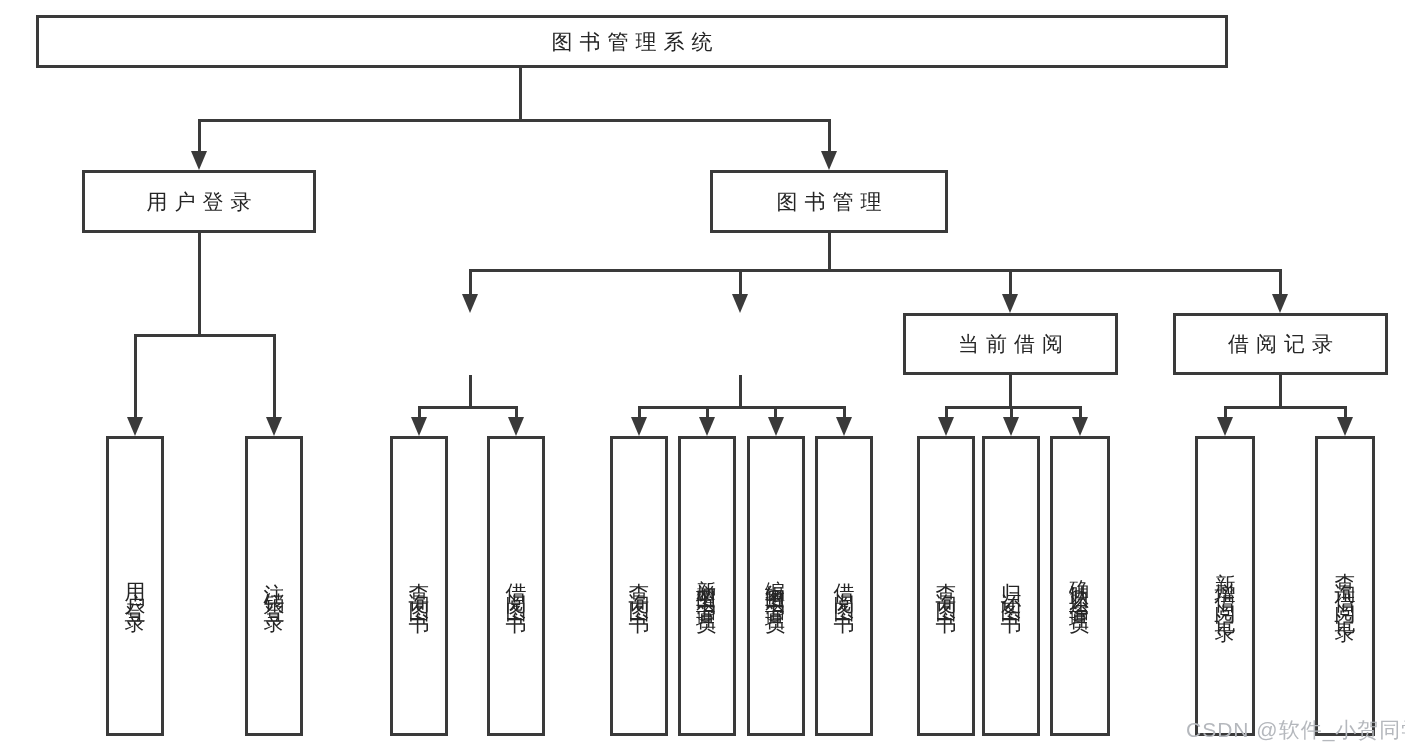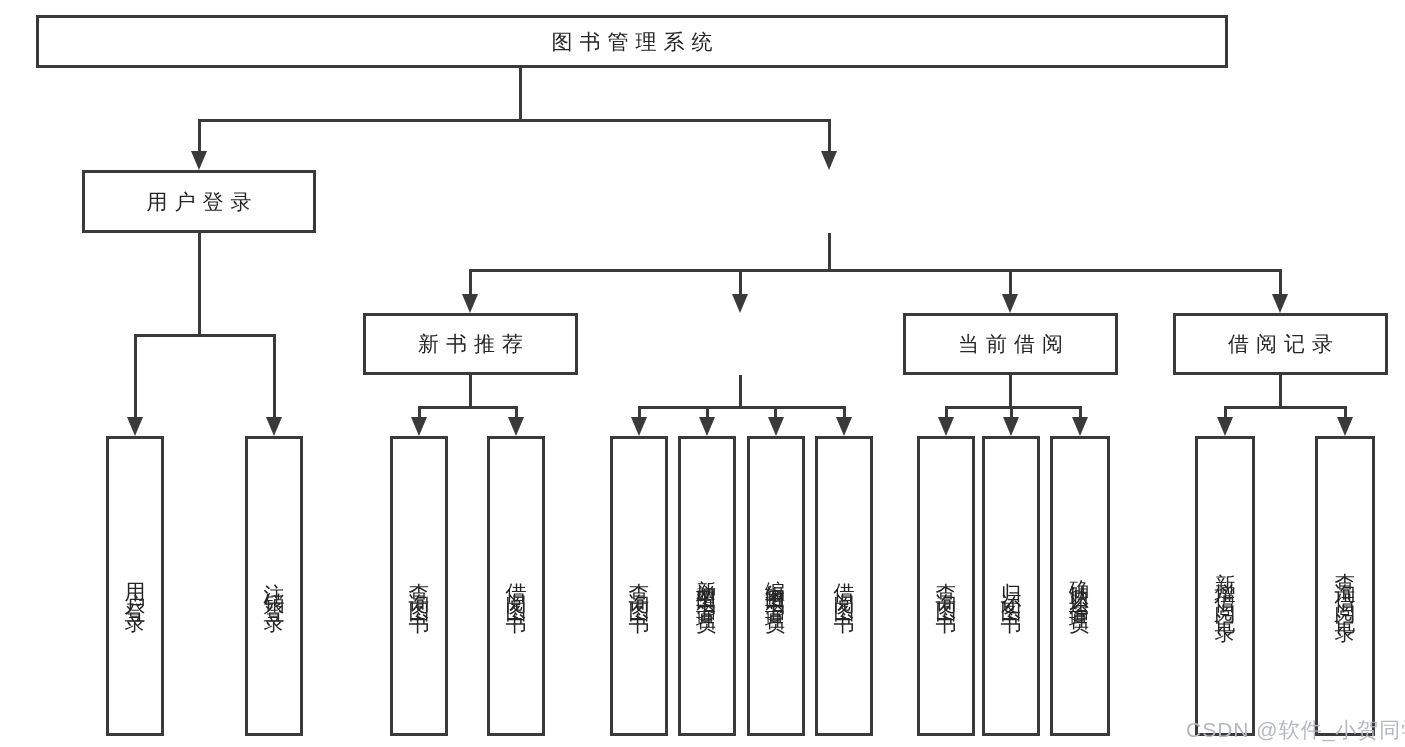--- a/index.html
+++ b/index.html
@@ -58,40 +58,40 @@
   <div class="hbox" style="left:20px;top:15px;width:1192px;height:53px;margin-left:16px;">图书管理系统</div>
 
   <div class="line" style="left:519px;top:68px;width:3px;height:54px;"></div>
   <div class="line" style="left:198px;top:119px;width:633px;height:3px;"></div>
   <div class="line" style="left:198px;top:119px;width:3px;height:34px;"></div>
   <div class="line" style="left:828px;top:119px;width:3px;height:34px;"></div>
   <div class="arrow" style="left:191px;top:151px;"></div>
   <div class="arrow" style="left:821px;top:151px;"></div>
 
   <div class="hbox" style="left:82px;top:170px;width:234px;height:63px;">用户登录</div>
+  <div class="hbox" style="left:710px;top:170px;width:238px;height:63px;">图书管理</div>
 
   <div class="line" style="left:198px;top:233px;width:3px;height:104px;"></div>
   <div class="line" style="left:134px;top:334px;width:142px;height:3px;"></div>
   <div class="line" style="left:134px;top:334px;width:3px;height:84px;"></div>
   <div class="line" style="left:273px;top:334px;width:3px;height:84px;"></div>
   <div class="arrow" style="left:127px;top:417px;"></div>
   <div class="arrow" style="left:266px;top:417px;"></div>
 
   <div class="line" style="left:828px;top:233px;width:3px;height:39px;"></div>
   <div class="line" style="left:469px;top:269px;width:813px;height:3px;"></div>
   <div class="line" style="left:469px;top:269px;width:3px;height:27px;"></div>
   <div class="line" style="left:739px;top:269px;width:3px;height:27px;"></div>
   <div class="line" style="left:1009px;top:269px;width:3px;height:27px;"></div>
   <div class="line" style="left:1279px;top:269px;width:3px;height:27px;"></div>
   <div class="arrow" style="left:462px;top:294px;"></div>
   <div class="arrow" style="left:732px;top:294px;"></div>
   <div class="arrow" style="left:1002px;top:294px;"></div>
   <div class="arrow" style="left:1272px;top:294px;"></div>
 
-  <div class="hbox" style="left:363px;top:313px;width:215px;height:62px;">新书推荐</div>
   <div class="hbox" style="left:903px;top:313px;width:215px;height:62px;">当前借阅</div>
   <div class="hbox" style="left:1173px;top:313px;width:215px;height:62px;">借阅记录</div>
 
   <div class="line" style="left:469px;top:375px;width:3px;height:34px;"></div>
   <div class="line" style="left:418px;top:406px;width:100px;height:3px;"></div>
   <div class="line" style="left:418px;top:406px;width:3px;height:12px;"></div>
   <div class="line" style="left:515px;top:406px;width:3px;height:12px;"></div>
   <div class="arrow" style="left:411px;top:417px;"></div>
   <div class="arrow" style="left:508px;top:417px;"></div>
 

